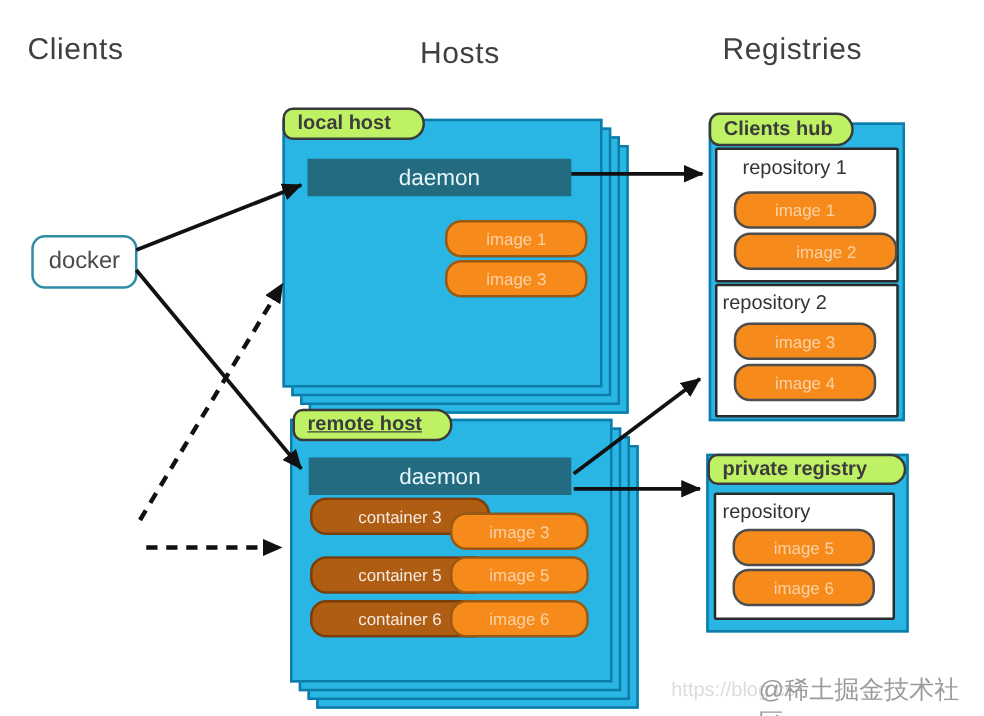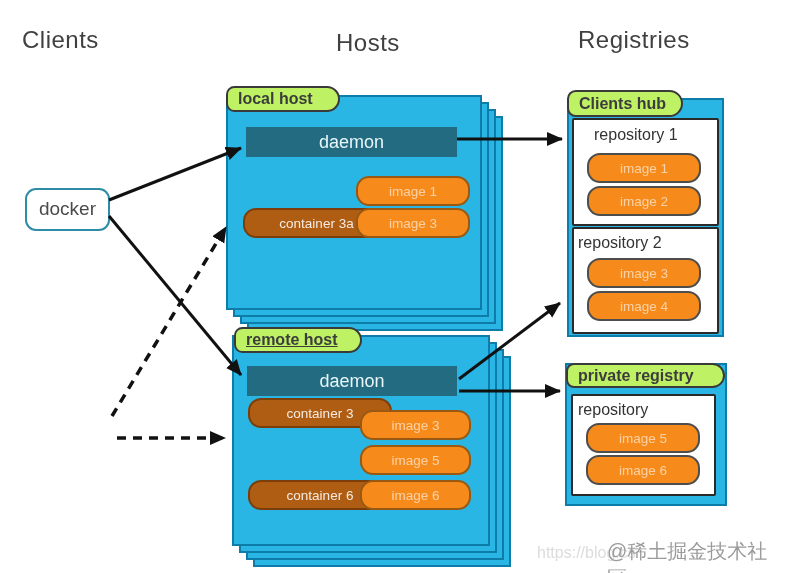--- a/index.html
+++ b/index.html
@@ -52,48 +52,48 @@
   <div class="layer" style="left:247px;top:116px;width:252px;height:211px;z-index:1;"></div>
   <div class="layer" style="left:240px;top:109px;width:252px;height:211px;z-index:2;"></div>
   <div class="layer" style="left:233px;top:102px;width:252px;height:211px;z-index:3;"></div>
   <div class="host-box" style="left:226px;top:95px;width:252px;height:211px;"></div>
   <div class="tab" style="left:226px;top:86px;width:90px;height:22px;">
     <span>local host</span>
   </div>
   <div class="daemon" style="left:246px;top:127px;width:211px;height:30px;">
     <span>daemon</span>
   </div>
-  <div class="pill container" style="left:243px;top:208px;width:143px;height:26px;">container 3a</div>
   <div class="pill image" style="left:356px;top:176px;width:110px;height:26px;">image 1</div>
   <div class="pill image" style="left:356px;top:208px;width:110px;height:26px;">image 3</div>
 
   <div class="layer" style="left:253px;top:356px;width:254px;height:207px;z-index:1;"></div>
   <div class="layer" style="left:246px;top:349px;width:254px;height:207px;z-index:2;"></div>
   <div class="layer" style="left:239px;top:342px;width:254px;height:207px;z-index:3;"></div>
   <div class="host-box" style="left:232px;top:335px;width:254px;height:207px;"></div>
   <div class="tab" style="left:234px;top:327px;width:104px;height:22px;text-decoration:underline;">
     <span>remote host</span>
   </div>
   <div class="daemon" style="left:247px;top:366px;width:210px;height:30px;">
     <span>daemon</span>
   </div>
   <div class="pill container" style="left:248px;top:398px;width:140px;height:26px;">container 3</div>
+  <div class="pill container" style="left:248px;top:445px;width:140px;height:26px;">container 5</div>
   <div class="pill container" style="left:248px;top:480px;width:140px;height:26px;">container 6</div>
   <div class="pill image" style="left:360px;top:410px;width:107px;height:26px;">image 3</div>
   <div class="pill image" style="left:360px;top:445px;width:107px;height:26px;">image 5</div>
   <div class="pill image" style="left:360px;top:480px;width:107px;height:26px;">image 6</div>
 
   <div class="reg-box" style="left:567px;top:98px;width:153px;height:235px;"></div>
   <div class="tab" style="left:567px;top:90px;width:92px;height:23px;">
     <span>Clients hub</span>
   </div>
   <div class="repo" style="left:572px;top:118px;width:143px;height:104px;"></div>
   <div class="repo-name" style="left:578px;top:126px;margin-left:16px;">repository 1</div>
   <div class="reg-pill" style="left:587px;top:153px;width:110px;height:26px;">image 1</div>
-  <div class="reg-pill" style="left:587px;top:186px;width:110px;height:26px;">image 2</div>
+  <div class="reg-pill" style="left:587px;top:186px;width:110px;height:26px;padding-left:17px;">image 2</div>
   <div class="repo" style="left:572px;top:227px;width:143px;height:103px;"></div>
   <div class="repo-name" style="left:578px;top:234px;">repository 2</div>
   <div class="reg-pill" style="left:587px;top:258px;width:110px;height:26px;">image 3</div>
   <div class="reg-pill" style="left:587px;top:291px;width:110px;height:26px;">image 4</div>
 
   <div class="reg-box" style="left:565px;top:363px;width:158px;height:139px;"></div>
   <div class="tab" style="left:566px;top:363px;width:135px;height:21px;">
     <span>private registry</span>
   </div>
   <div class="repo" style="left:571px;top:394px;width:141px;height:98px;"></div>

